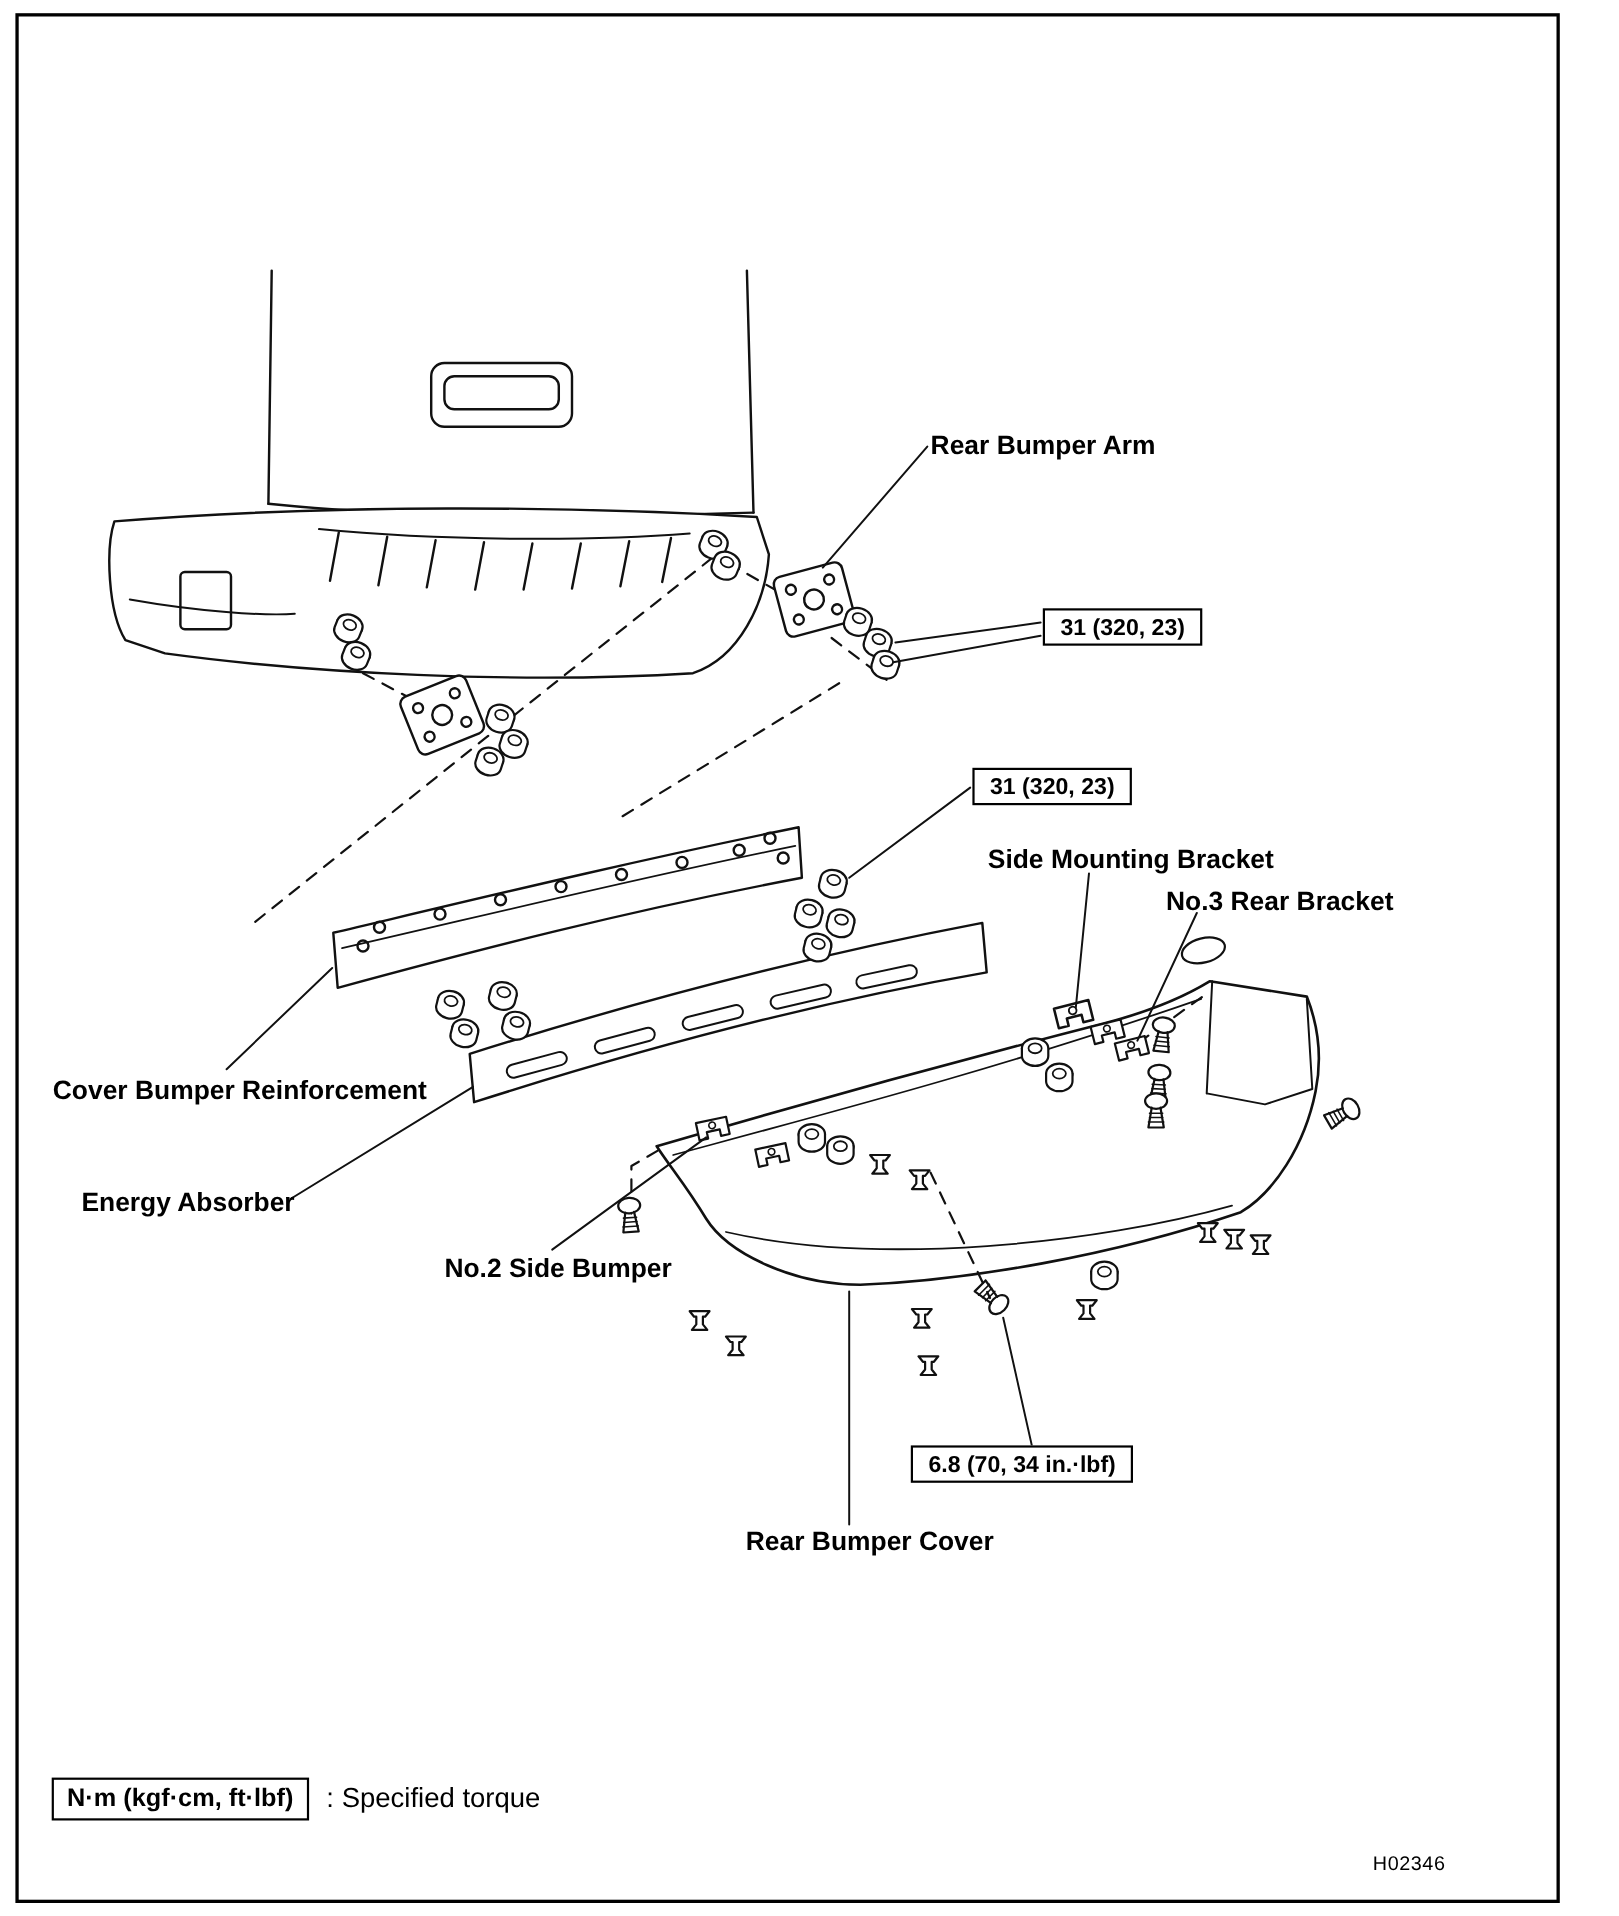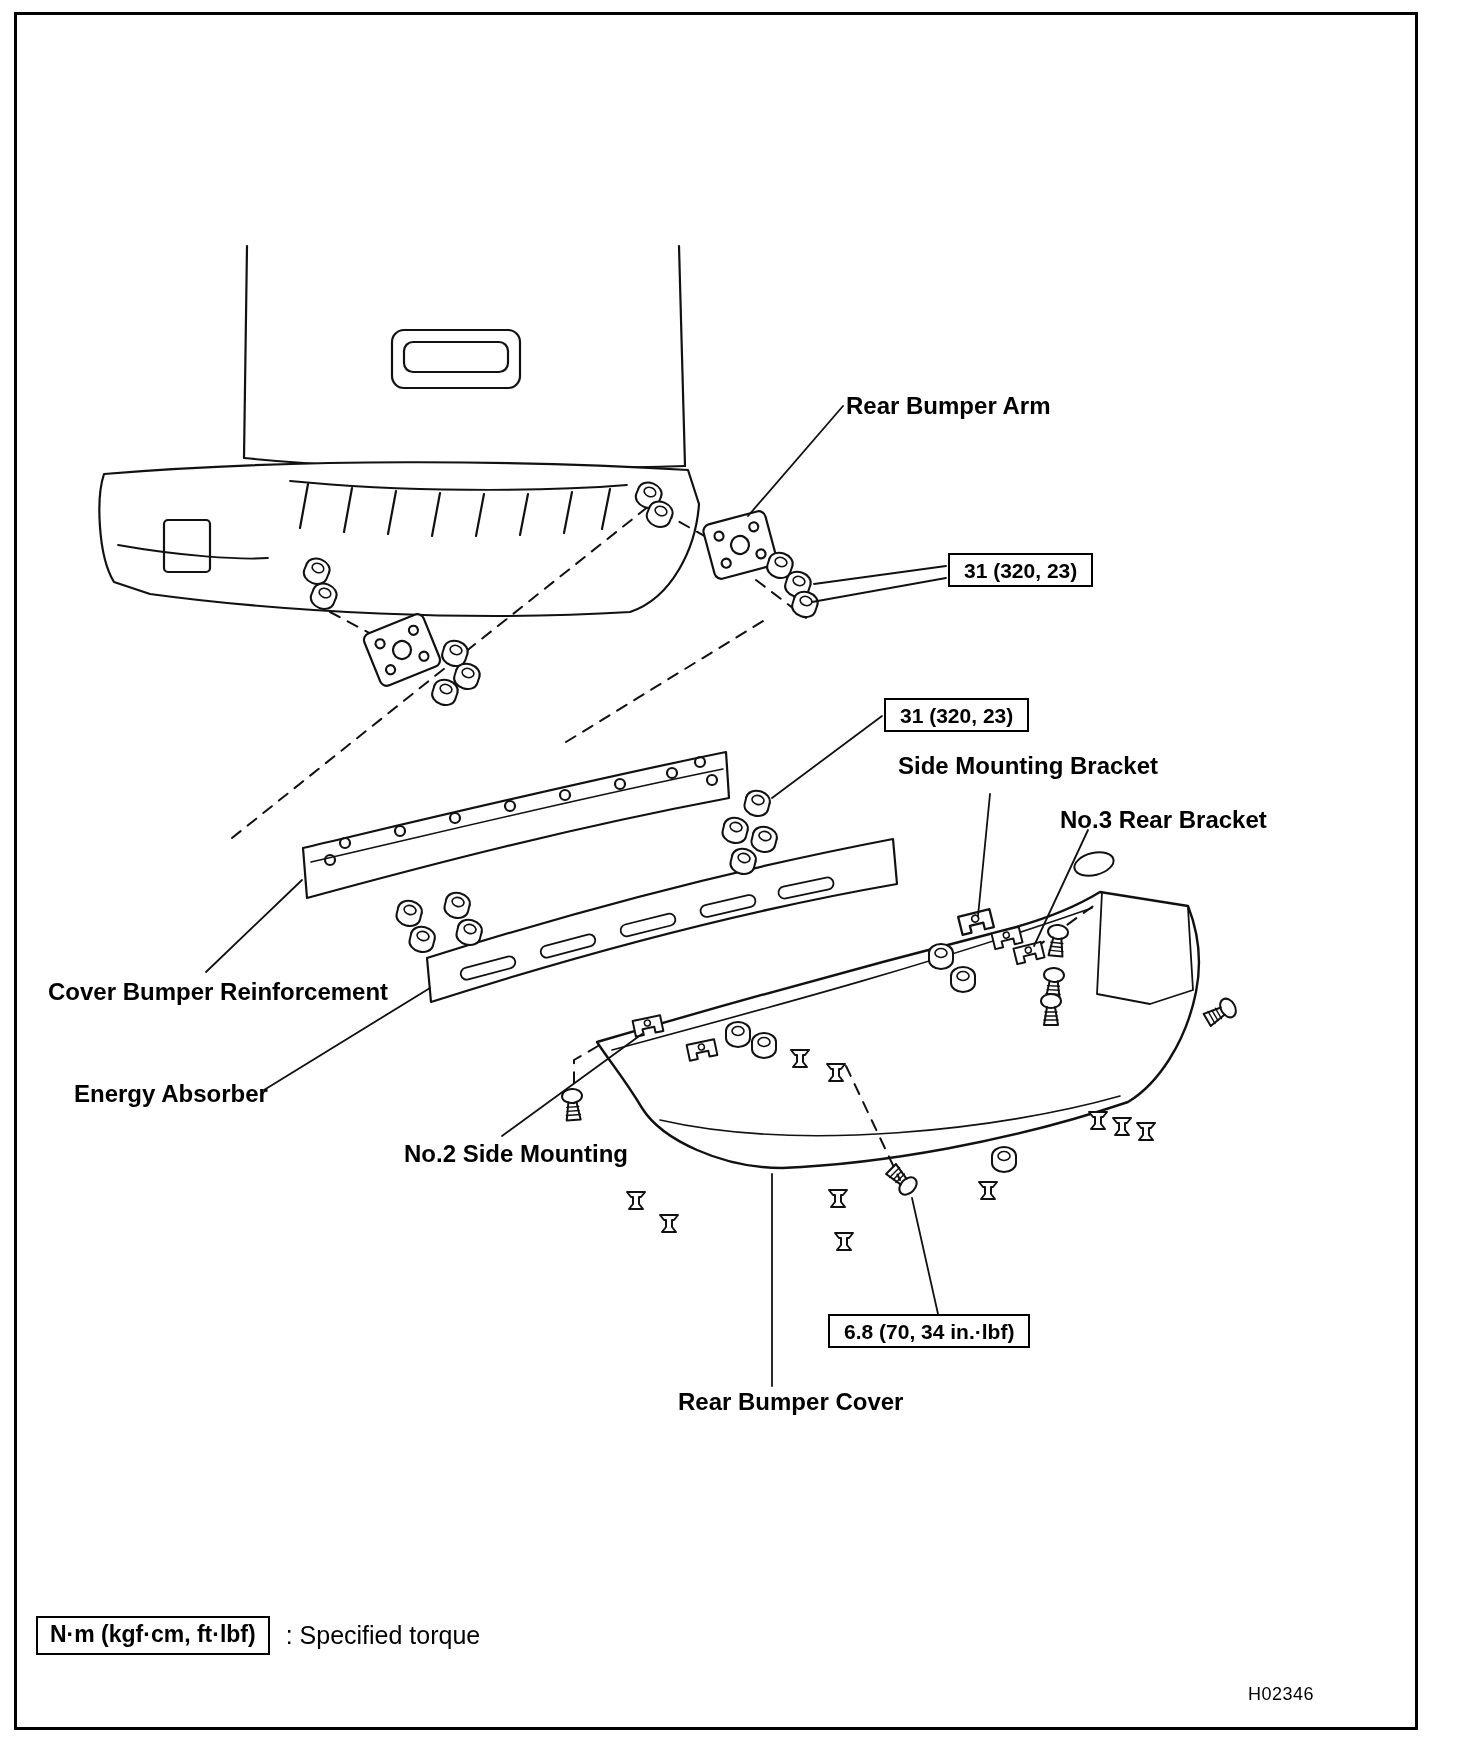--- a/index.html
+++ b/index.html
@@ -4,21 +4,21 @@
 <style>
   html,body{margin:0;padding:0;background:#fff;}
   .page{position:relative;width:1432px;height:1742px;background:#fff;overflow:hidden;
         font-family:"Liberation Sans",sans-serif;color:#000;}
   .frame{position:absolute;left:14px;top:12px;right:14px;bottom:12px;border:3px solid #000;pointer-events:none;}
   .art{position:absolute;left:0;top:0;width:1472px;height:1742px;}
   .part-label{position:absolute;font-weight:bold;font-size:24px;white-space:nowrap;}
   .torque-box{position:absolute;border:2px solid #000;background:#fff;font-weight:bold;
               font-size:21px;padding:4px 14px 2px;white-space:nowrap;}
   .legend{position:absolute;left:36px;top:1616px;display:flex;align-items:center;gap:16px;}
-  .legend-box{border:2.5px solid #000;padding:3px 12px 5px;font-weight:bold;font-size:23px;white-space:nowrap;background:#fff;}
+  .legend-box{border:2.5px solid #000;padding:3px 12px 5px;font-weight:bold;font-size:23px;white-space:nowrap;background:#fff;margin-left:11px;}
   .legend-desc{font-size:25px;white-space:nowrap;}
   .fig-code{position:absolute;left:1248px;top:1684px;font-size:18px;letter-spacing:.5px;}
 </style>
 </head>
 <body>
 
 <div class="page">
 
   <svg class="art" viewBox="0 0 1472 1742" stroke-linecap="round" stroke-linejoin="round">
     <defs>
@@ -181,25 +181,25 @@
       <path d="M1088,830 L1034,946"></path>
       <path d="M206,972 L302,880"></path>
       <path d="M264,1090 L430,988"></path>
       <path d="M502,1136 L642,1034"></path>
       <path d="M912,1198 L938,1314"></path>
       <path d="M772,1386 L772,1174"></path>
     </g>
   </svg>
 
   <div class="part-label" style="left:846px;top:392px">Rear Bumper Arm</div>
-  <div class="part-label" style="left:898px;top:752px">Side Mounting Bracket</div>
+  <div class="part-label" style="left:898px;top:768px">Side Mounting Bracket</div>
   <div class="part-label" style="left:1060px;top:806px">No.3 Rear Bracket</div>
   <div class="part-label" style="left:48px;top:978px">Cover Bumper Reinforcement</div>
   <div class="part-label" style="left:74px;top:1080px">Energy Absorber</div>
-  <div class="part-label" style="left:404px;top:1140px">No.2 Side Mounting</div>
+  <div class="part-label" style="left:404px;top:1140px">No.2 Side Bumper</div>
   <div class="part-label" style="left:678px;top:1388px">Rear Bumper Cover</div>
 
   <div class="torque-box" style="left:948px;top:553px">31 (320, 23)</div>
   <div class="torque-box" style="left:884px;top:698px">31 (320, 23)</div>
   <div class="torque-box" style="left:828px;top:1314px">6.8 (70, 34 in.·lbf)</div>
 
   <div class="legend">
     <span class="legend-box">N·m (kgf·cm, ft·lbf)</span>
     <span class="legend-desc">: Specified torque</span>
   </div>

